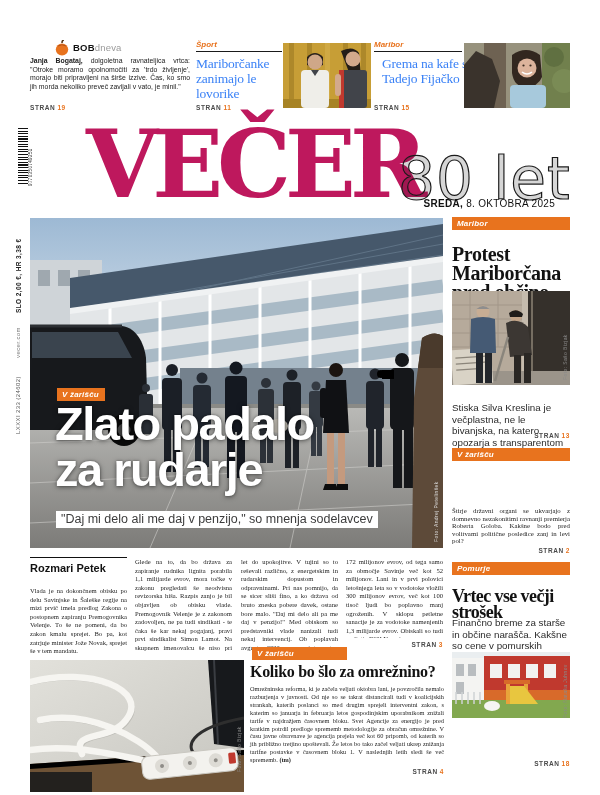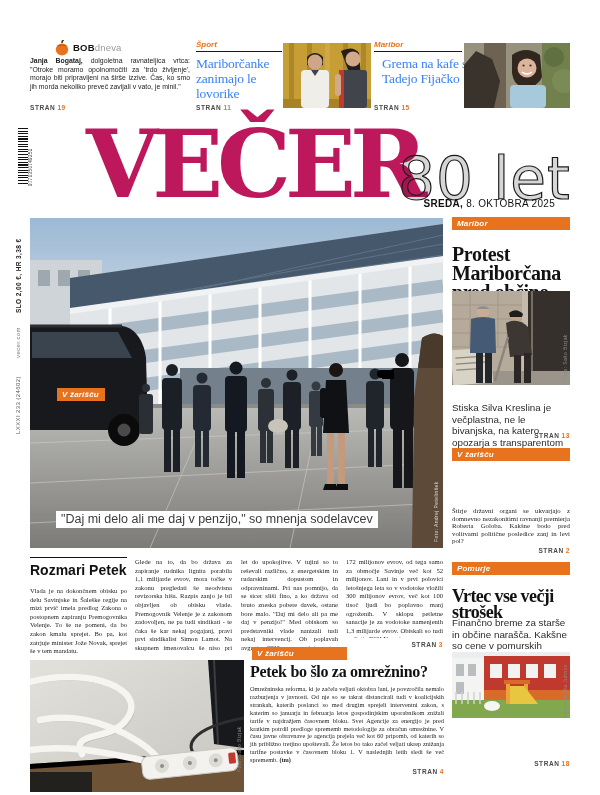--- a/index.html
+++ b/index.html
@@ -26,21 +26,21 @@
          color:rgba(26,26,26,.18);-webkit-text-stroke:1.2px #1a1a1a;}
   .datebar{font-size:10px;letter-spacing:.3px;color:#111;text-align:right;}
   
   .kbox{background:#e8731e;color:#fff;font-size:8px;font-weight:bold;font-style:italic;padding:2px 6px 2px 5px;letter-spacing:.2px;}
   .kbar{background:#e8731e;color:#fff;font-size:8px;font-weight:bold;font-style:italic;padding:2px 0 2px 5px;letter-spacing:.2px;}
   
   .main-head{font-weight:800;font-size:47px;line-height:46px;letter-spacing:-1.5px;color:#fff;
              text-shadow:0 1px 5px rgba(0,0,0,.5),0 0 2px rgba(0,0,0,.35);}
   .sub-line{display:inline-block;background:#fff;color:#3c3c3c;font-size:12.5px;line-height:15px;padding:1px 5px;margin-bottom:1px;}
   
-  .byline{font-size:14px;font-weight:bold;color:#111;}
+  .byline{font-size:11px;font-weight:bold;color:#111;}
   .bodycol{font-family:"Liberation Serif",serif;font-size:6.6px;line-height:8.6px;text-align:justify;color:#1d1d1d;overflow:hidden;}
   .serifbody{font-family:"Liberation Serif",serif;font-size:6.8px;line-height:7.6px;text-align:justify;color:#1d1d1d;}
   .rc-head{font-family:"Liberation Serif",serif;font-weight:bold;color:#121212;letter-spacing:-.4px;margin-top:12px;}
   .rc-cap{font-size:9.8px;line-height:11.5px;color:#2b2b2b;}
   .energy-head{font-family:"Liberation Serif",serif;font-weight:bold;font-size:16px;letter-spacing:-.3px;color:#121212;}
   .energy-body{font-family:"Liberation Serif",serif;font-size:6.3px;line-height:7.9px;text-align:justify;color:#1d1d1d;}
   .credit{font-size:5px;letter-spacing:.4px;color:#8a8a8a;}
   .credit.onphoto{color:#dddddd;}
   svg{display:block;}
 </style>
@@ -247,20 +247,24 @@
           <circle cx="351" cy="156" r="4" fill="#000"></circle>
       </g>
 
       <path d="M392 120 Q404 112 413 118 L413 330 L382 330 L384 180 Z" fill="#5d4a39"></path>
       <path d="M392 120 Q404 112 413 118 L413 150 L388 150 Z" fill="#4a3a2c"></path>
       <ellipse cx="248" cy="208" rx="10" ry="7" fill="#c9c4ba"></ellipse>
     </svg>
   </div>
 
   <div class="abs kbox" style="left:57px;top:388px;">V žarišču</div>
+  <div class="abs main-head" style="left:55px;top:401px;width:395px;">
+    <span style="display:block;">Zlato padalo</span>
+    <span style="display:block;">za rudarje</span>
+  </div>
   <div class="abs" style="left:56px;top:509px;width:380px;">
     <span class="sub-line">"Daj mi delo ali me daj v penzijo," so mnenja sodelavcev</span><br>
   </div>
   <div class="abs vtext credit onphoto" style="left:433px;top:470px;height:72px;">Foto: Andrej Petelinšek</div>
 
   <div class="abs" style="left:30px;top:557px;width:97px;border-top:1.3px solid #111;"></div>
   <div class="abs byline" style="left:30px;top:562px;">Rozmari Petek</div>
   <div class="abs bodycol" style="left:30px;top:587px;width:97px;height:66px;">Vlada je na dokončnem obisku po delu Savinjske in Šaleške regije na mizi prvič imela predlog Zakona o postopnem zapiranju Premogovnika Velenje. To še ne pomeni, da bo zakon kmalu sprejet. Bo pa, kot zatrjuje minister Jože Novak, sprejet še v tem mandatu.</div>
   <div class="abs bodycol" style="left:135px;top:558px;width:97px;height:95px;">Glede na to, da bo država za zapiranje rudnika lignita porabila 1,1 milijarde evrov, mora točke v zakonu pregledati še neodvisna revizorska hiša. Razpis zanjo je bil objavljen ob obisku vlade. Premogovnik Velenje je z zakonom zadovoljen, ne pa tudi sindikati - te čaka še kar nekaj pogajanj, pravi prvi sindikalist Simon Lamot. Na skupnem imenovalcu še niso pri odpuščanju invalidov in delavcev, ki imajo okoli pet</div>
   <div class="abs bodycol" style="left:241px;top:558px;width:97px;height:95px;">let do upokojitve. V tujini so to reševali različno, z energetskim in rudarskim dopustom in odpravninami. Pri nas pomnijo, da se sicer sliši fino, a ko država od bruto zneska pobere davek, ostane bore malo. "Daj mi delo ali pa me daj v penzijo!" Med obiskom so predstavniki vlade nanizali tudi nekaj intervencij. Ob poplavah avgusta 2023 so za interventne ukrepe na vodotokih namenili</div>
@@ -299,21 +303,21 @@
         <circle cx="132" cy="103" r="2" fill="#8f8d88"></circle>
           <circle cx="160" cy="103" r="2" fill="#8f8d88"></circle>
           <circle cx="186" cy="103" r="2" fill="#8f8d88"></circle>
         <rect x="199" y="97" width="7" height="11" rx="1.5" fill="#c0392e"></rect>
       </g>
     </svg>
   </div>
   <div class="abs vtext credit" style="left:236px;top:700px;height:72px;">Foto: Sašo Bizjak</div>
 
   <div class="abs kbox" style="left:252px;top:647px;width:84px;padding-left:5px;">V žarišču</div>
-  <div class="abs energy-head" style="left:250px;top:663px;width:200px;">Petek bo šlo za omrežnino?</div>
+  <div class="abs energy-head" style="left:250px;top:663px;width:200px;">Koliko bo šlo za omrežnino?</div>
   <div class="abs energy-body" style="left:250px;top:685px;width:194px;"><span>Omrežninska reforma, ki je začela veljati oktobra lani, je povzročila nemalo razburjenja v javnosti. Od nje so se takrat distancirali tudi v koalicijskih strankah, katerih poslanci so med drugim sprejeli interventni zakon, s katerim so januarja in februarja letos gospodinjskim uporabnikom znižali tarife v najdražjem časovnem bloku. Svet Agencije za energijo je pred kratkim potrdil predloge sprememb metodologije za obračun omrežnine. V času javne obravnave je agencija prejela več kot 60 pripomb, od katerih so jih približno tretjino upoštevali. Že letos bo tako začel veljati ukrep znižanja tarifne postavke v časovnem bloku 1. V naslednjih letih sledi še več sprememb.</span> <b>(tm)</b></div>
   <div class="abs stran r" style="left:250px;top:768px;width:194px;"><span>STRAN</span><b>4</b></div>
 
   <div class="abs kbar" style="left:452px;top:217px;width:113px;">Maribor</div>
   <div class="abs rc-head" style="left:452px;top:233px;width:120px;font-size:20px;line-height:19px;">Protest Mariborčana pred občino</div>
   <div class="abs" style="left:452px;top:291px;width:118px;height:94px;">
     <svg width="118" height="94" viewBox="0 0 118 94">
       <rect width="118" height="94" fill="#b6aa9b"></rect>
       <g stroke="#a29688" stroke-width="1">
           <line y1="14" x2="118" y2="14"></line>

